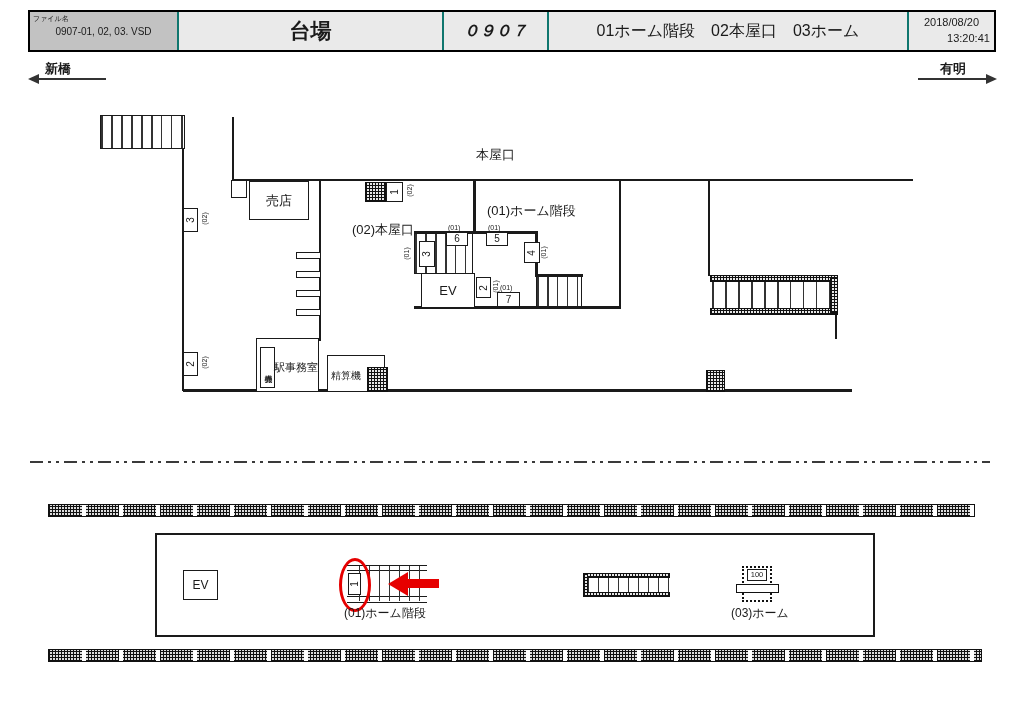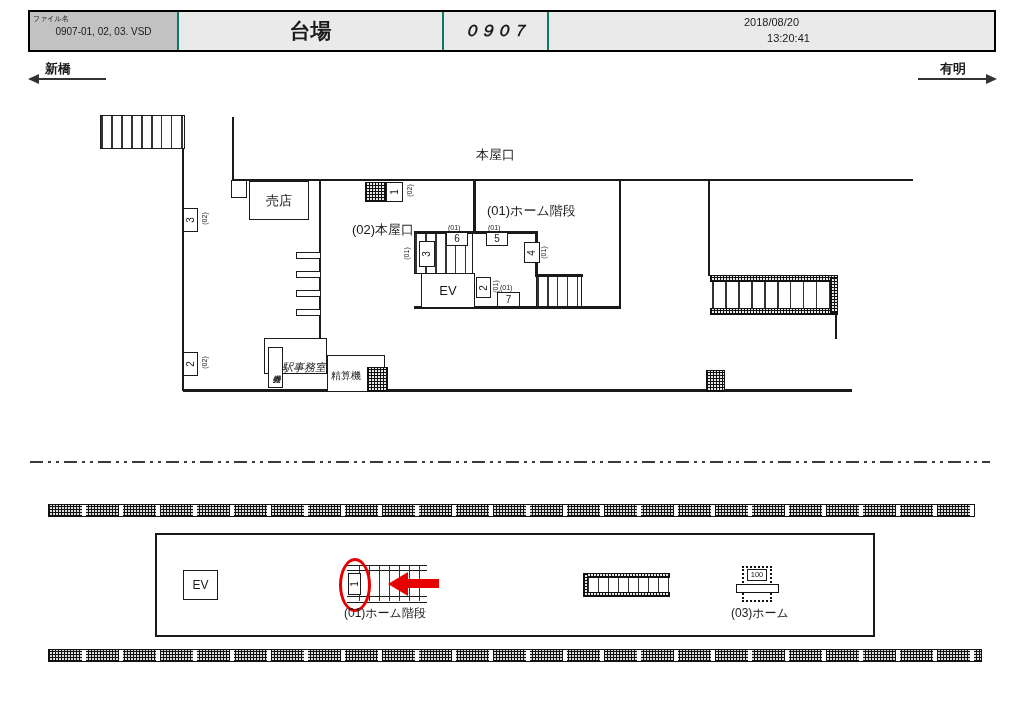--- a/index.html
+++ b/index.html
@@ -60,20 +60,23 @@
   <div class="hdr">
     <div class="hcell" style="width:147px;background:#c2c2c2;position:relative;">
       <span class="lbl" style="left:3px;top:2px;font-size:7px;">ファイル名</span>
       <span style="font-size:10px;">0907-01, 02, 03. VSD</span>
     </div>
     <div class="hcell" style="width:265px;">
       <span style="font-size:21px;font-weight:bold;">台場</span>
     </div>
     <div class="hcell" style="width:105px;">
       <span style="font-size:16px;font-weight:bold;font-style:italic;">０９０７</span>
+    </div>
+    <div class="hcell" style="width:360px;">
+      <span style="font-size:16px;">01ホーム階段　02本屋口　03ホーム</span>
     </div>
     <div class="hcell" style="flex:1;flex-direction:column;line-height:1.45;">
       <span style="font-size:11px;">2018/08/20</span>
       <span style="font-size:11px;margin-left:34px;">13:20:41</span>
     </div>
   </div>
 
   <div class="abs" style="left:28px;top:60px;width:85px;height:26px;">
     <span class="lbl" style="left:17px;top:0;font-size:13px;font-weight:bold;">新橋</span>
     <div class="dirline" style="left:8px;width:70px;"></div>
@@ -160,21 +163,21 @@
   </div>
   <div class="box thin rungs" style="left:536px;top:276px;width:46px;height:31px;"></div>
 
   <div class="abs" style="left:710px;top:275px;width:128px;height:40px;">
     <div class="tex" style="left:0;top:0;width:128px;height:7px;"></div>
     <div class="tex" style="left:0;top:33px;width:128px;height:7px;"></div>
     <div class="tex" style="left:120px;top:2px;width:8px;height:36px;"></div>
     <div class="abs rungs13" style="left:2px;top:7px;width:118px;height:26px;"></div>
   </div>
 
-  <div class="box" style="left:264px;top:338px;width:63px;height:36px;font-style:italic;">
+  <div class="box" style="left:256px;top:338px;width:63px;height:54px;">
     <div class="box thin cc" style="left:3px;top:8px;width:15px;height:41px;">
       <span class="vtext">券売機</span>
     </div>
     <span class="lbl" style="left:17px;top:21px;font-size:11px;">駅事務室</span>
   </div>
   <div class="box" style="left:327px;top:355px;width:58px;height:37px;">
     <span class="lbl" style="left:3px;top:13px;font-size:10px;">精算機</span>
   </div>
   <div class="tex" style="left:367px;top:367px;width:21px;height:25px;"></div>
 

